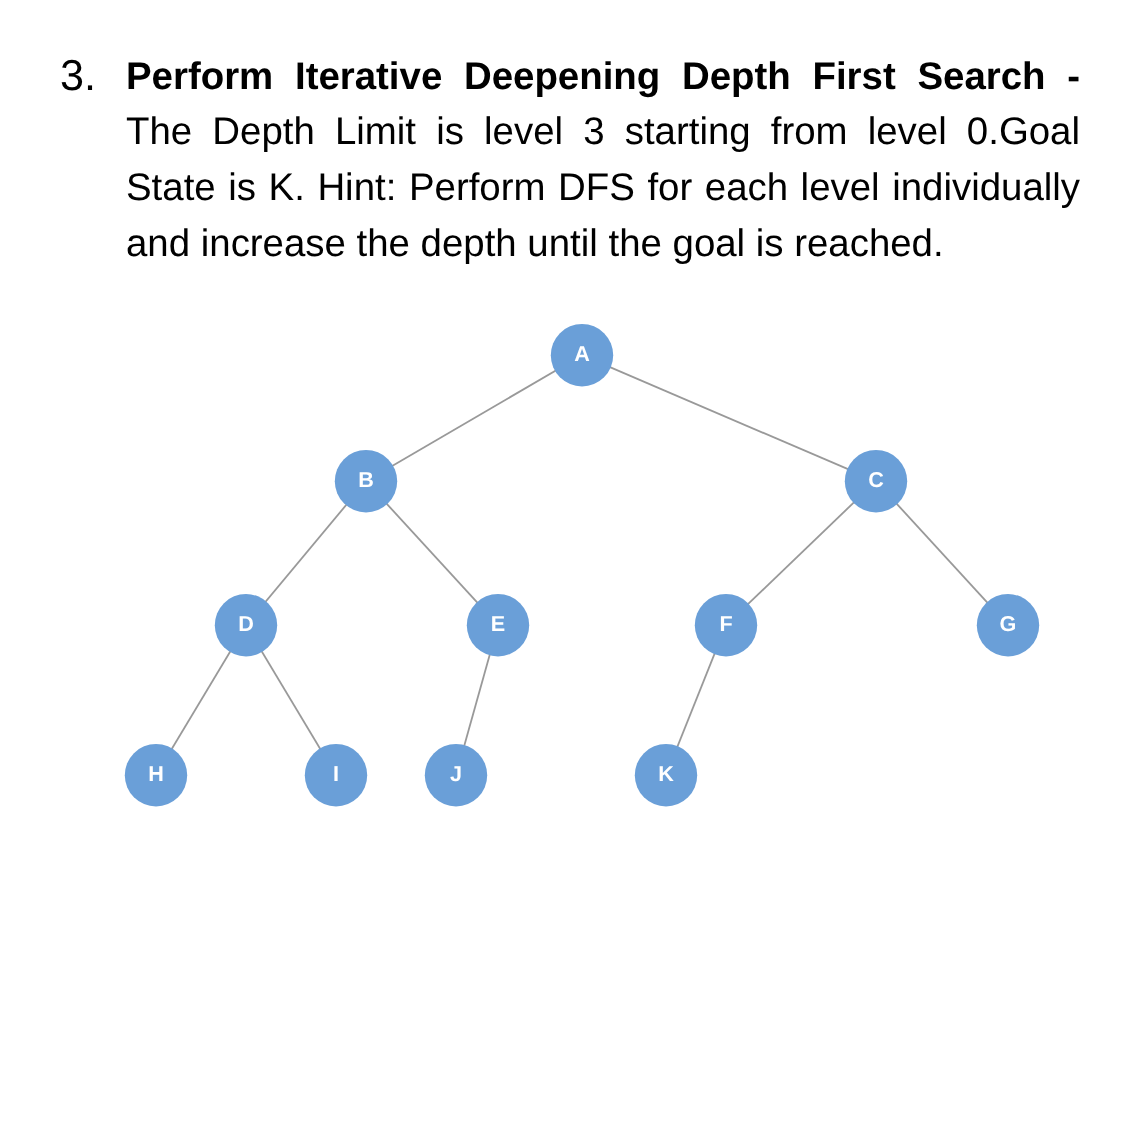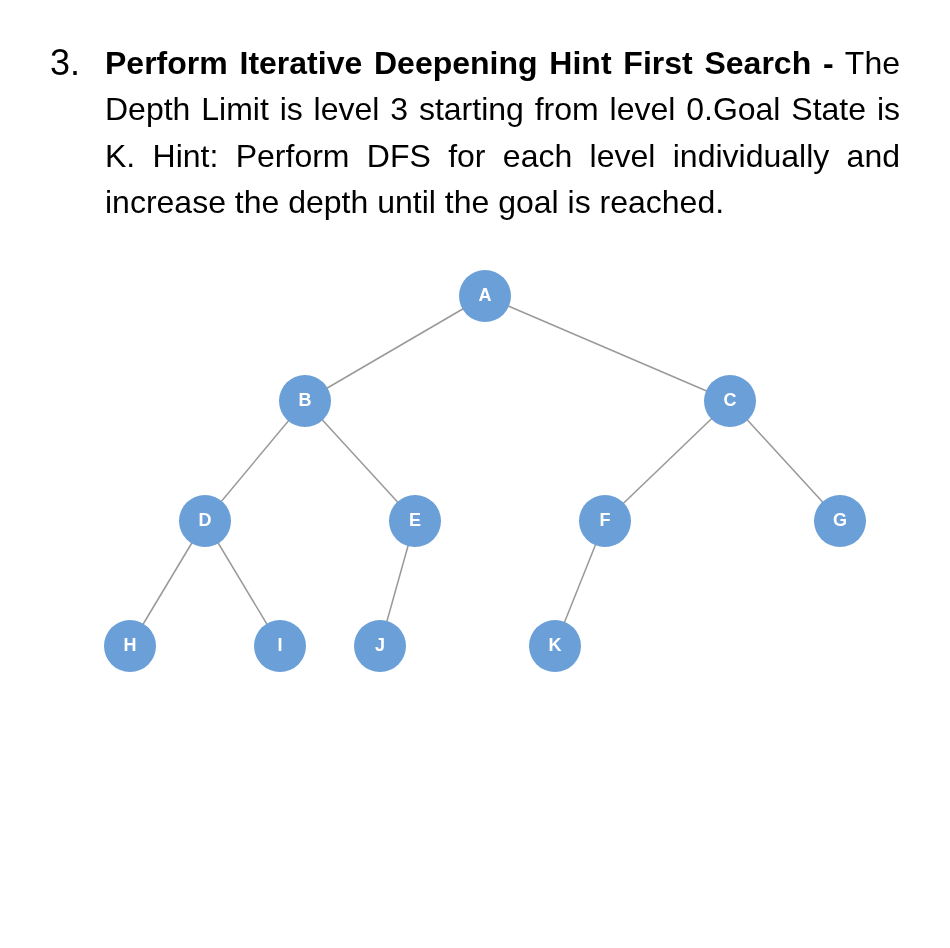--- a/index.html
+++ b/index.html
@@ -66,21 +66,21 @@
       transform: translate(-50%, -50%);
     }
   </style>
 </head>
 <body>
 
 <div class="page-container">
   <div class="text-section">
     <div class="number">3.</div>
     <div class="description">
-      <span class="bold-part">Perform Iterative Deepening Hint First Search -</span><span> The Depth Limit is level 3 starting from level 0.Goal State is K. Hint: Perform DFS for each level individually and increase the depth until the goal is reached.</span>
+      <span class="bold-part">Perform Iterative Deepening Depth First Search -</span><span> The Depth Limit is level 3 starting from level 0.Goal State is K. Hint: Perform DFS for each level individually and increase the depth until the goal is reached.</span>
     </div>
   </div>
 
   <div class="tree-container">
     <svg class="tree-svg" id="treeSvg">
         <line x1="435" y1="50" x2="255" y2="155" stroke="#999999" stroke-width="1.5"></line>
         <line x1="435" y1="50" x2="680" y2="155" stroke="#999999" stroke-width="1.5"></line>
         <line x1="255" y1="155" x2="155" y2="275" stroke="#999999" stroke-width="1.5"></line>
         <line x1="255" y1="155" x2="365" y2="275" stroke="#999999" stroke-width="1.5"></line>
         <line x1="680" y1="155" x2="555" y2="275" stroke="#999999" stroke-width="1.5"></line>

